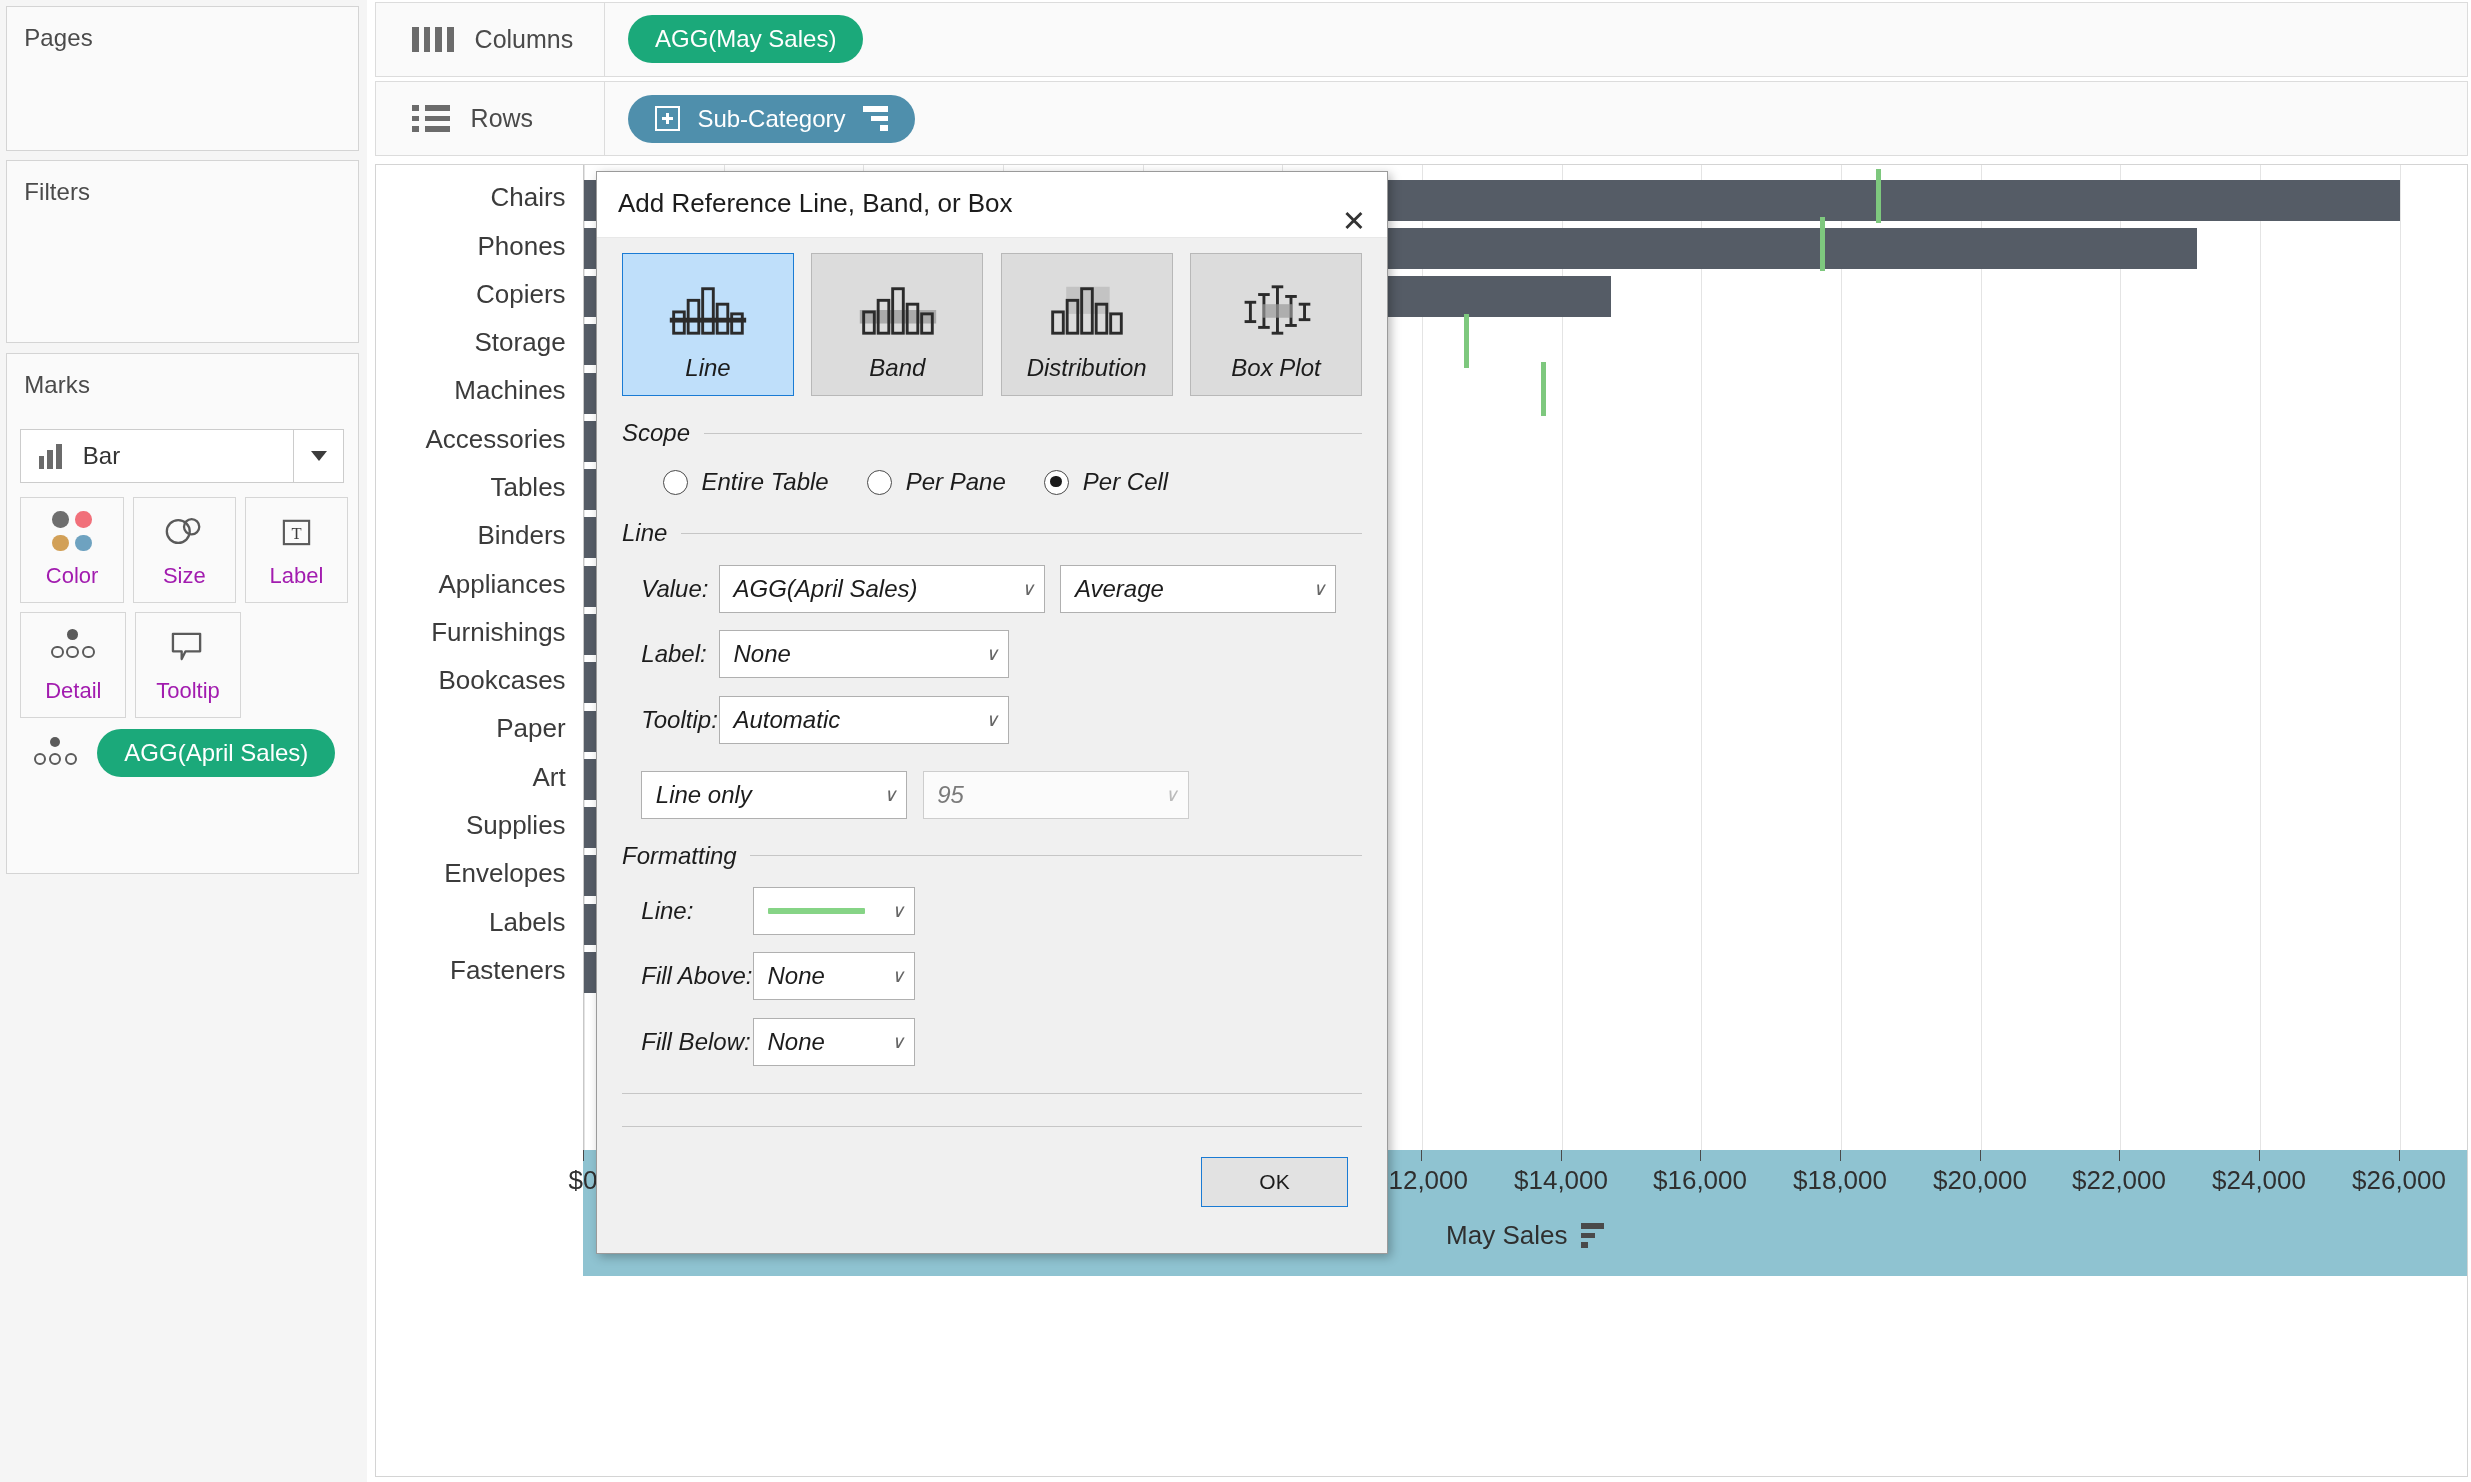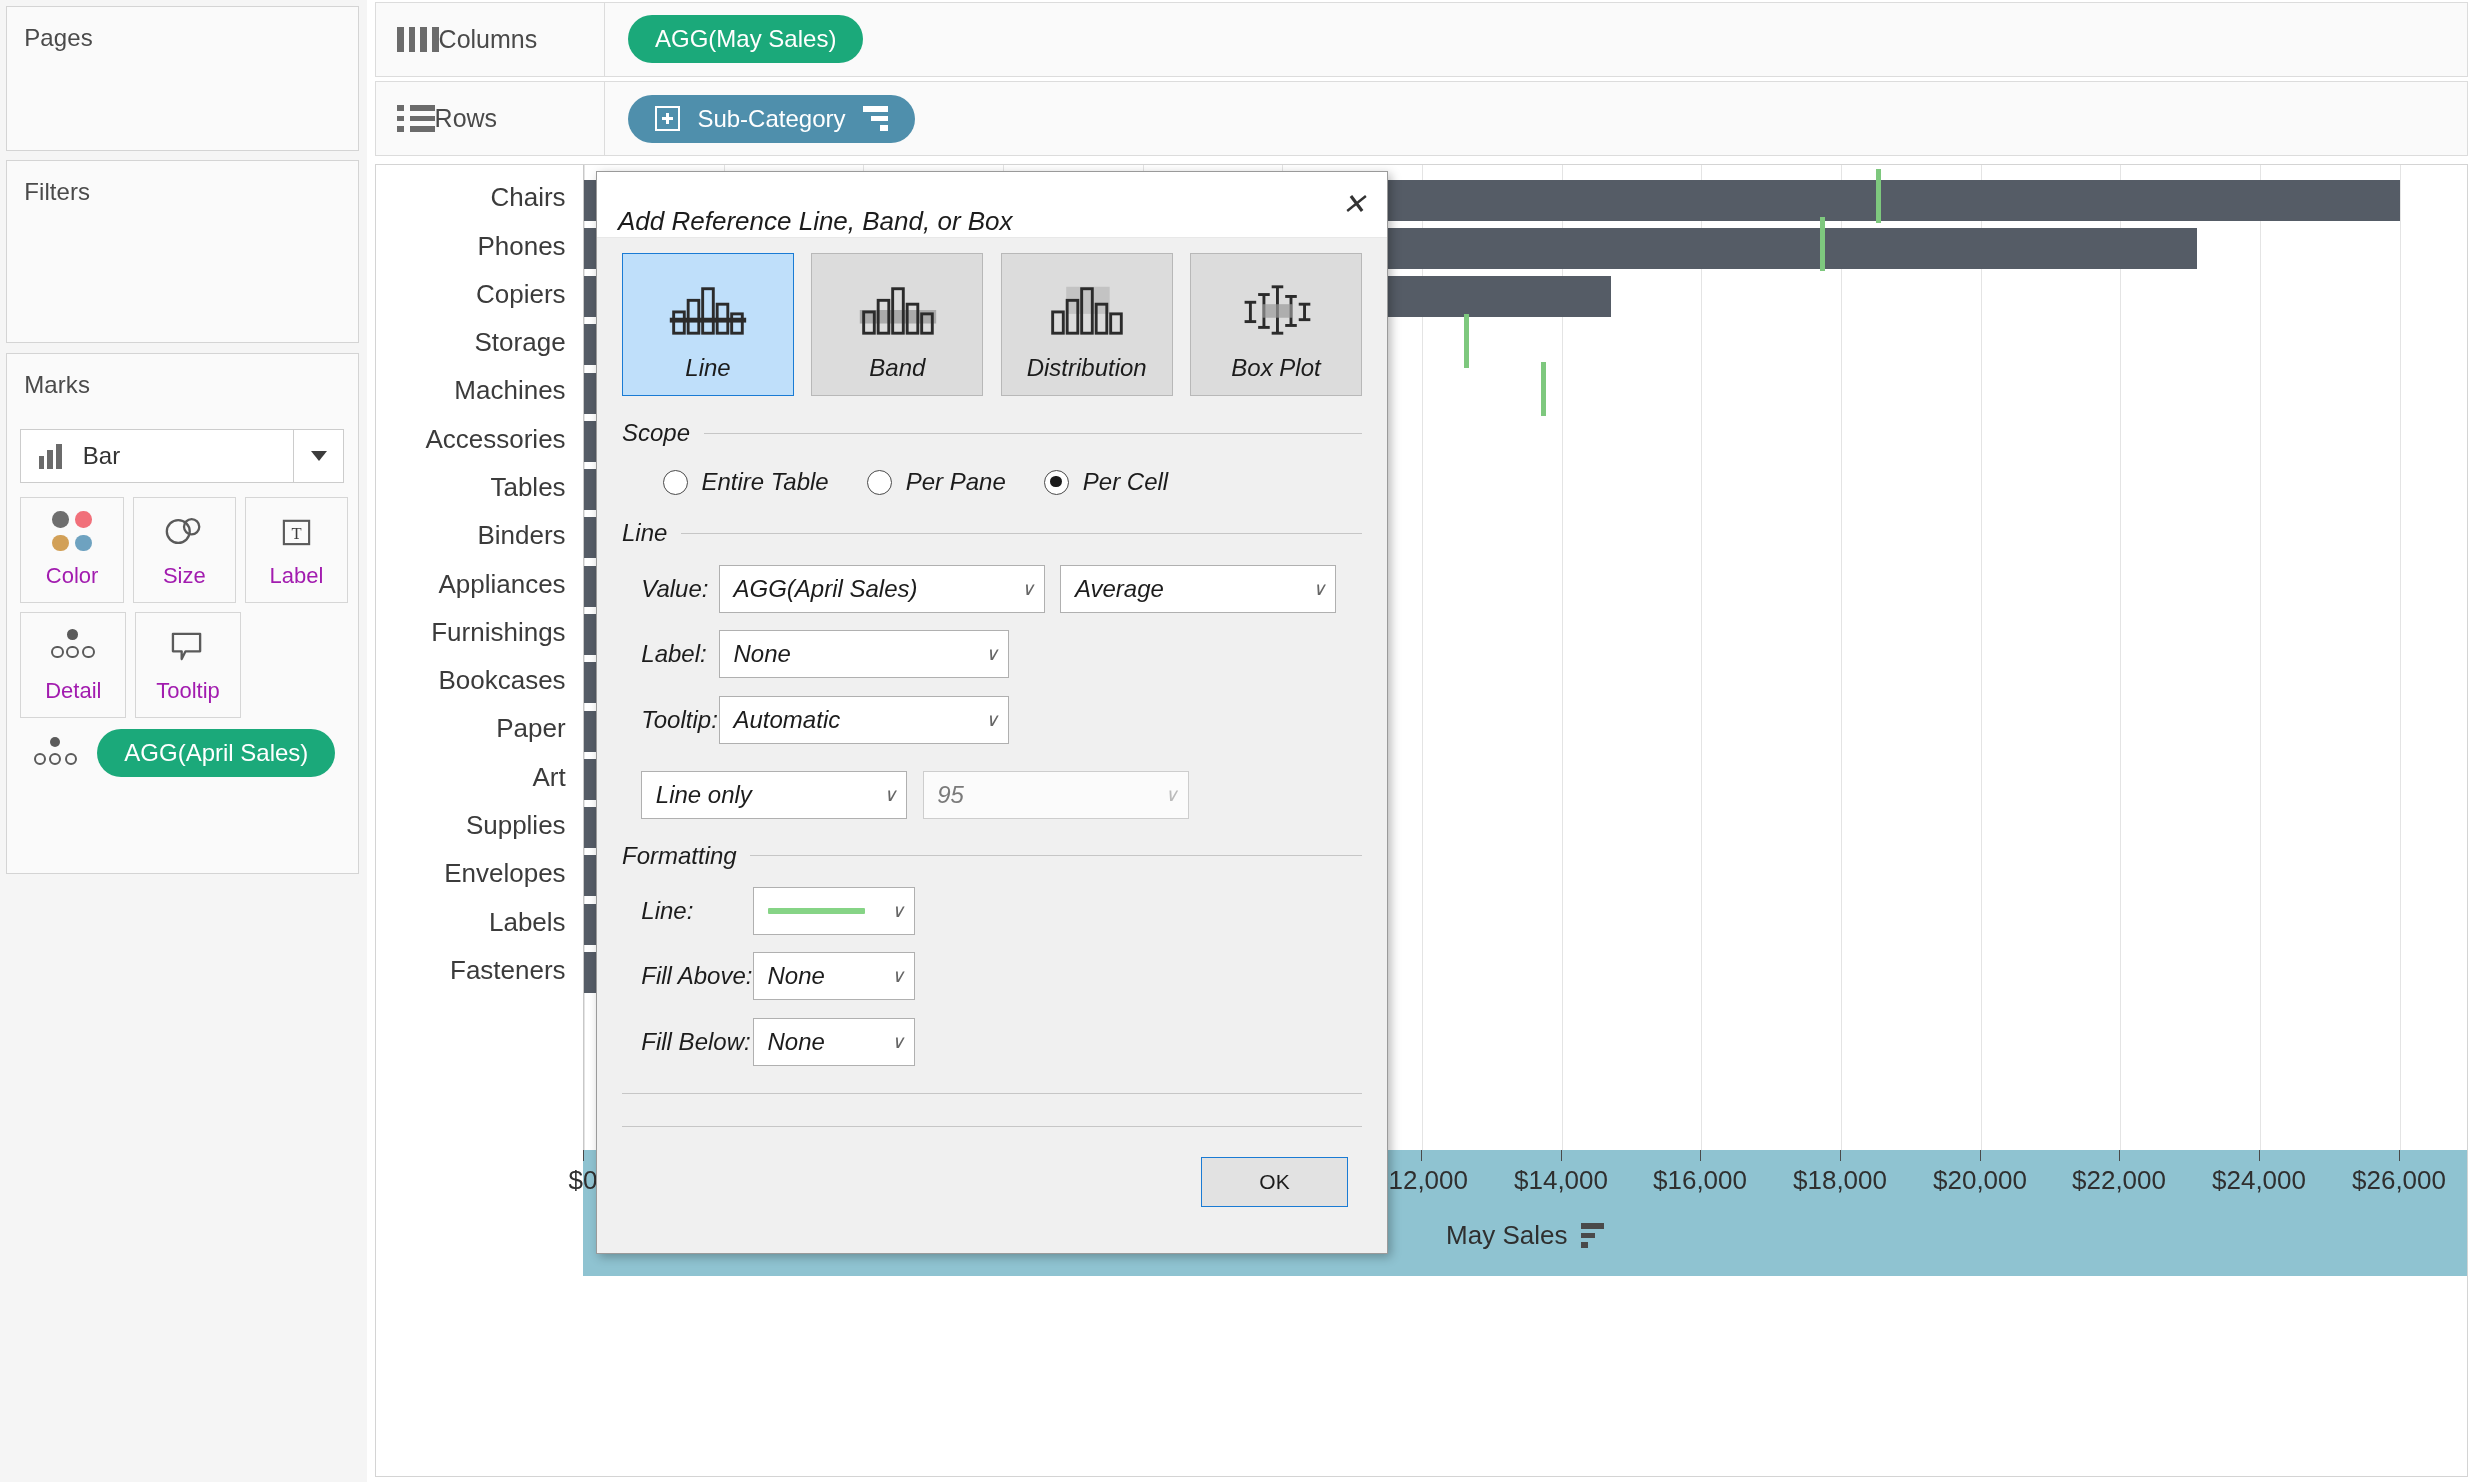--- a/index.html
+++ b/index.html
@@ -76,21 +76,21 @@
 
   
   .topshelf {
     position: absolute; left: 375px; display: flex; align-items: stretch;
     height: 75px; width: 2093px;
   }
   #shelf-columns { top: 1.9px; }
   #shelf-rows    { top: 81px; }
   .shelf-label-box {
     width: 230px; background: #fafafa; border: 1px solid #dcdcdc;
-    display: flex; align-items: center; padding-left: 21px;
+    display: flex; align-items: center; gap: 21px; padding-left: 36px;
   }
   .shelf-label-box .sl-text { font-size: 25px; color: #4a4a4a; }
   .shelf-drop {
     flex: 1; background: #fafafa; border: 1px solid #dcdcdc; border-left: none;
     display: flex; align-items: center; padding-left: 23px;
   }
   .col-icon { display: flex; gap: 4.8px; }
   .col-icon i { display: block; width: 6.8px; height: 25px; background: #6b6b6b; }
   .row-icon { display: flex; flex-direction: column; gap: 4.8px; }
   .row-icon i { display: flex; align-items: center; gap: 5.8px; }
@@ -151,22 +151,22 @@
   .axis-sort i:nth-child(2){ width: 14.5px; }
   .axis-sort i:nth-child(3){ width: 6.8px; }
 
   
   #dialog {
     position: absolute; left: 596px; top: 171px; width: 792px; height: 1083px;
     background: #f0f0f0; border: 1px solid #9a9a9a;
     box-shadow: 2.9px 2.9px 9.7px rgba(0,0,0,.28);
   }
   #dlg-titlebar {
-    height: 66px; background: #ffffff; display: flex; align-items: flex-end;
-    padding: 0 0 0 21px; border-bottom: 1px solid #e8e8e8; font-style: italic;
+    height: 66px; background: #ffffff; display: flex; align-items: flex-start;
+    padding: 16px 0 0 21px; border-bottom: 1px solid #e8e8e8;
   }
   #dlg-title { font-size: 26px; color: #1c1c1c; }
   #dlg-close {
     margin-left: auto; width: 66px; height: 66px; display: flex;
     align-items: center; justify-content: center; font-size: 29px; color: #333;
   }
   #dlg-body { padding: 15.4px 25px 0 25px; font-style: italic; }
 
   .type-row { display: flex; gap: 17.4px; }
   .type-btn {

